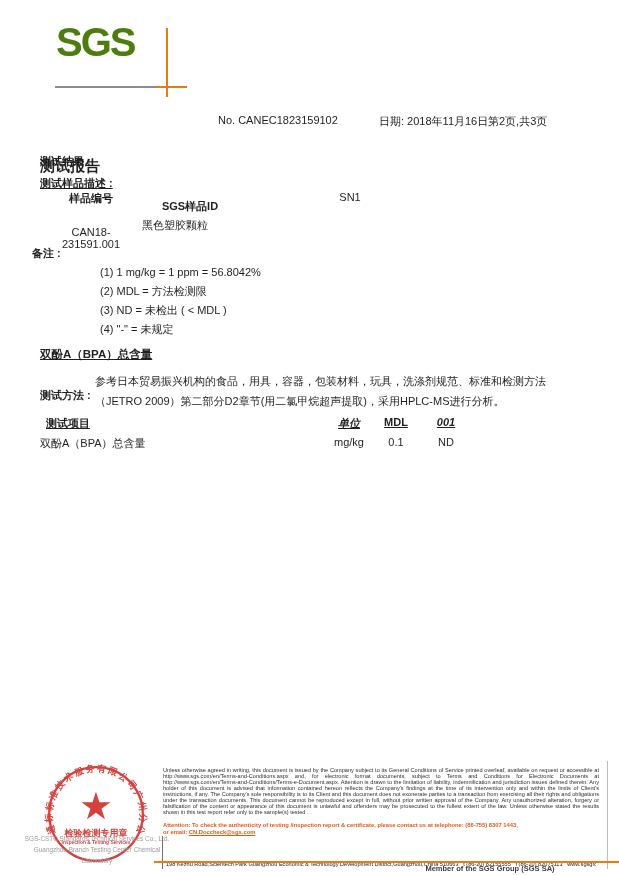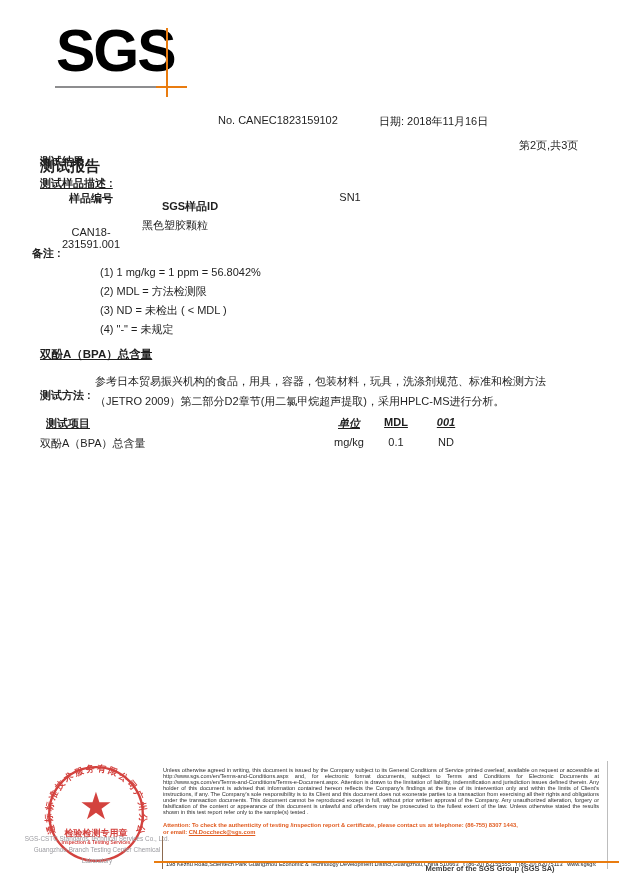--- a/index.html
+++ b/index.html
@@ -5,32 +5,32 @@
   html,body{margin:0;padding:0;}
   body{
     width:619px;height:875px;background:#ffffff;position:relative;
     font-family:"Liberation Sans","DejaVu Sans",sans-serif;color:#1f1f1f;
     overflow:hidden;
   }
   .abs{position:absolute;}
 
   
   .logo-text{
-    left:56px;top:22px;font-size:59px;font-weight:bold;color:#000000;
+    left:56px;top:22px;font-size:40px;font-weight:bold;color:#4d7c0f;
     letter-spacing:-2px;line-height:1;
   }
   .logo-hline-gray{left:55px;top:86px;width:101px;height:2px;background:#8d8d8f;}
   .logo-hline-orange{left:156px;top:86px;width:31px;height:2px;background:#e97c10;}
   .logo-vline-orange{left:166px;top:28px;width:2px;height:69px;background:#e97c10;}
 
   
   .report-title{left:40px;top:110px;font-size:15px;font-weight:bold;margin-top:47px;}
   .report-no{left:218px;top:114px;font-size:11px;}
   .report-date{left:379px;top:114px;font-size:11px;}
-  .report-page{left:519px;top:114px;font-size:11px;margin-top:24px;}
+  .report-page{left:488px;top:114px;font-size:11px;}
 
   .test-results-label{left:40px;top:146px;font-size:11px;font-weight:bold;margin-top:8px;}
   .sample-desc-label{left:40px;top:176px;font-size:11px;font-weight:bold;text-decoration:underline;}
 
   
   .sample-table{left:52px;top:191px;display:grid;grid-template-columns:78px 120px 200px;row-gap:4px;font-size:11px;}
   .sample-table .h{font-weight:bold;}
   .sample-table .c1{text-align:center;}
   .sample-table .c2{text-align:center;margin-top:8px;}
   .sample-table .c3{text-align:left;padding-left:12px;}

